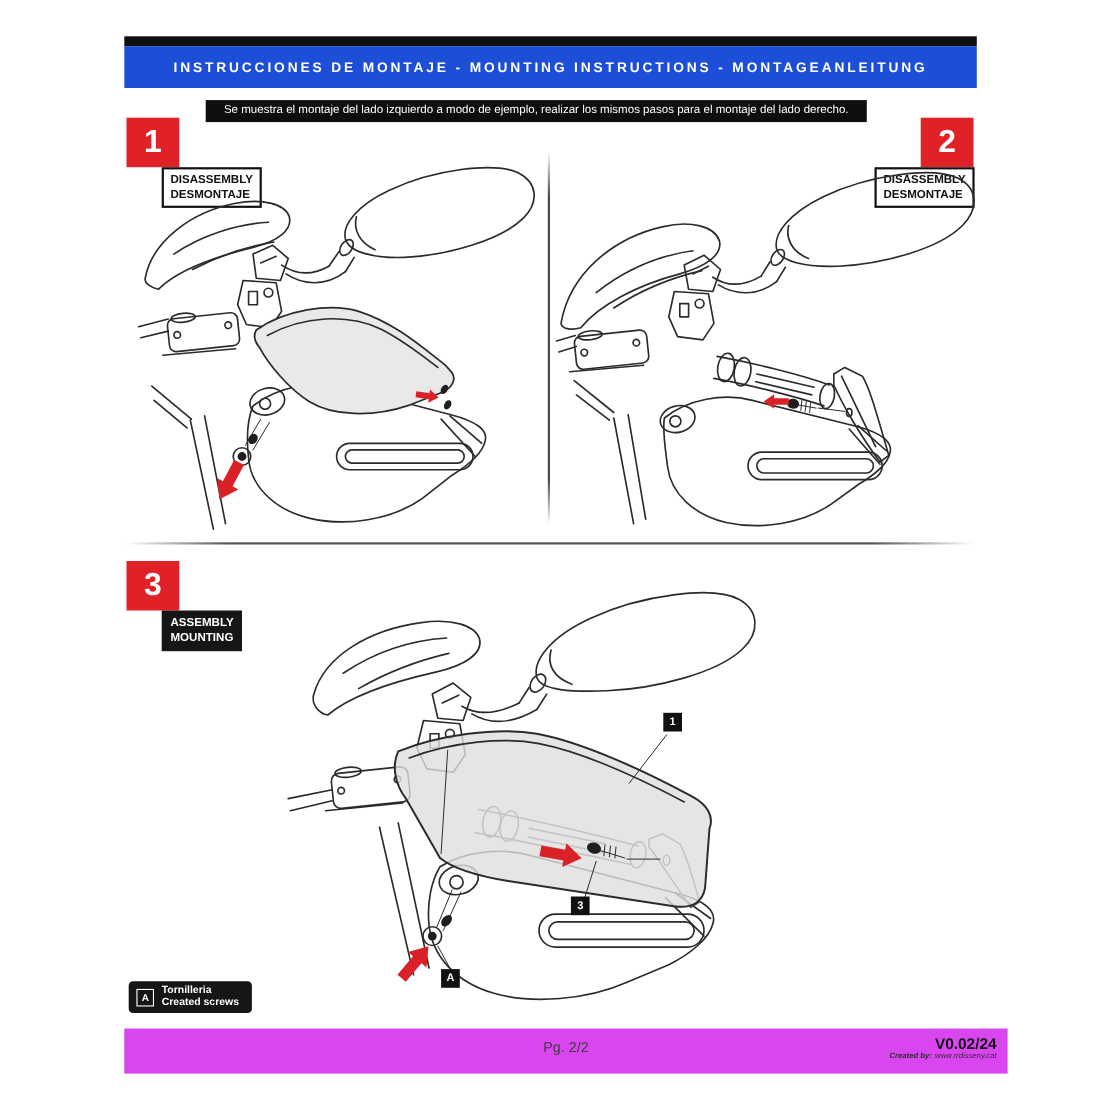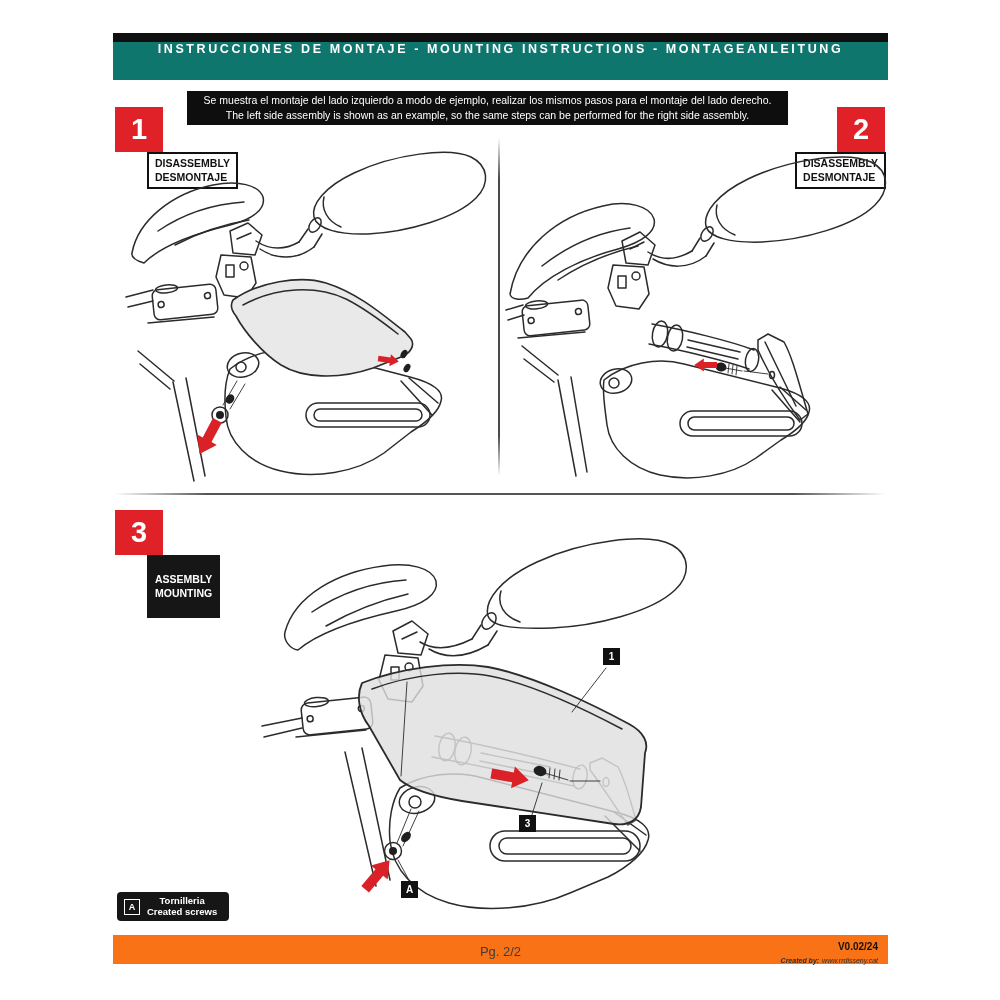--- a/index.html
+++ b/index.html
@@ -1,35 +1,35 @@
 <!DOCTYPE html>
 <html><head>
 <meta charset="utf-8">
 <style>
   html,body{margin:0;padding:0;background:#fff;}
   #page{position:relative;width:1000px;height:1000px;background:#ffffff;
         font-family:"Liberation Sans",sans-serif;overflow:hidden;}
 
   
   .top-strip{position:absolute;left:113px;top:33px;width:775px;height:9px;background:#101010;}
-  .header-bar{position:absolute;left:113px;top:42px;width:775px;height:38px;background:#0f766e;
-              display:flex;justify-content:center;}
+  .header-bar{position:absolute;left:113px;top:42px;width:775px;height:38px;background:#1d4ed8;
+              display:flex;align-items:center;justify-content:center;}
   .header-bar span{color:#ffffff;font-weight:bold;font-size:12.5px;letter-spacing:2.6px;}
 
   .note-banner{position:absolute;left:187px;top:91px;width:601px;background:#0e0e0e;
                color:#ffffff;text-align:center;font-size:10.5px;line-height:14.5px;
                padding:2px 4px 3px 4px;box-sizing:border-box;}
 
   .step-badge{position:absolute;width:48px;height:45px;background:#e02128;color:#ffffff;
               display:flex;align-items:center;justify-content:center;
               font-size:29px;font-weight:800;}
   .step-label{position:absolute;background:#ffffff;border:2px solid #111;color:#111;
               font-size:10.5px;font-weight:bold;line-height:13.5px;text-align:left;
               padding:3px 6px;white-space:nowrap;margin-left:32px;}
-  .step-label.dark{background:#161616;border:none;color:#fff;padding:18px 8px;}
+  .step-label.dark{background:#161616;border:none;color:#fff;padding:5px 8px;}
 
   .badge-1{left:115px;top:107px;} .label-1{left:115px;top:152px;}
   .badge-2{left:837px;top:107px;} .label-2{right:114px;top:152px;}
   .badge-3{left:115px;top:510px;} .label-3{left:115px;top:555px;}
 
   .v-divider{position:absolute;left:498px;top:138px;width:2px;height:338px;
              background:linear-gradient(to bottom,rgba(80,80,80,0),#4a4a4a 12%,#4a4a4a 88%,rgba(80,80,80,0));}
   .h-divider{position:absolute;left:115px;top:493px;width:770px;height:2px;
              background:linear-gradient(to right,rgba(120,120,120,0),#555 12%,#555 88%,rgba(120,120,120,0));}
 
@@ -46,42 +46,41 @@
 
   .part-tag{position:absolute;width:17px;height:17px;background:#111;color:#fff;
             display:flex;align-items:center;justify-content:center;
             font-size:10px;font-weight:bold;}
   .tag-1{left:603px;top:648px;} .tag-3{left:519px;top:815px;} .tag-a{left:401px;top:881px;}
 
   .screws-legend{position:absolute;left:117px;top:892px;background:#161616;border-radius:4px;
                  display:flex;align-items:center;gap:7px;padding:4px 12px 4px 7px;}
   .legend-a{width:14px;height:14px;border:1.5px solid #fff;color:#fff;font-size:9px;font-weight:bold;
             display:flex;align-items:center;justify-content:center;}
-  .legend-text{color:#fff;font-size:9.5px;font-weight:bold;line-height:10.5px;text-align:center;}
-
-  .footer-bar{position:absolute;left:113px;top:935px;width:775px;height:29px;background:#f97316;}
+  .legend-text{color:#fff;font-size:9.5px;font-weight:bold;line-height:10.5px;}
+
+  .footer-bar{position:absolute;left:113px;top:935px;width:775px;height:41px;background:#d946ef;padding-left:28px;}
   .page-number{position:absolute;left:0;right:0;top:9px;text-align:center;color:#3d3d3d;font-size:13px;}
-  .version-label{position:absolute;right:10px;top:6px;color:#111;font-size:10px;font-weight:bold;margin-left:27px;}
+  .version-label{position:absolute;right:10px;top:6px;color:#111;font-size:14px;font-weight:bold;margin-left:27px;}
   .credit{position:absolute;right:10px;top:22px;color:#2e2e2e;font-size:7px;font-style:italic;}
   .credit b{margin-right:3px;}
 </style>
 </head>
 <body>
 
 <div id="page">
 
   <div class="top-strip"></div>
 
   <div class="header-bar">
     <span>INSTRUCCIONES DE MONTAJE - MOUNTING INSTRUCTIONS - MONTAGEANLEITUNG</span>
   </div>
 
   <div class="note-banner">
     <div>Se muestra el montaje del lado izquierdo a modo de ejemplo, realizar los mismos pasos para el montaje del lado derecho.</div>
-    <div>The left side assembly is shown as an example, so the same steps can be performed for the right side assembly.</div>
   </div>
 
   <div class="step-badge badge-1">1</div>
   <div class="step-label label-1">
     <div>DISASSEMBLY</div>
     <div>DESMONTAJE</div>
   </div>
 
   <div class="step-badge badge-2">2</div>
   <div class="step-label label-2">

